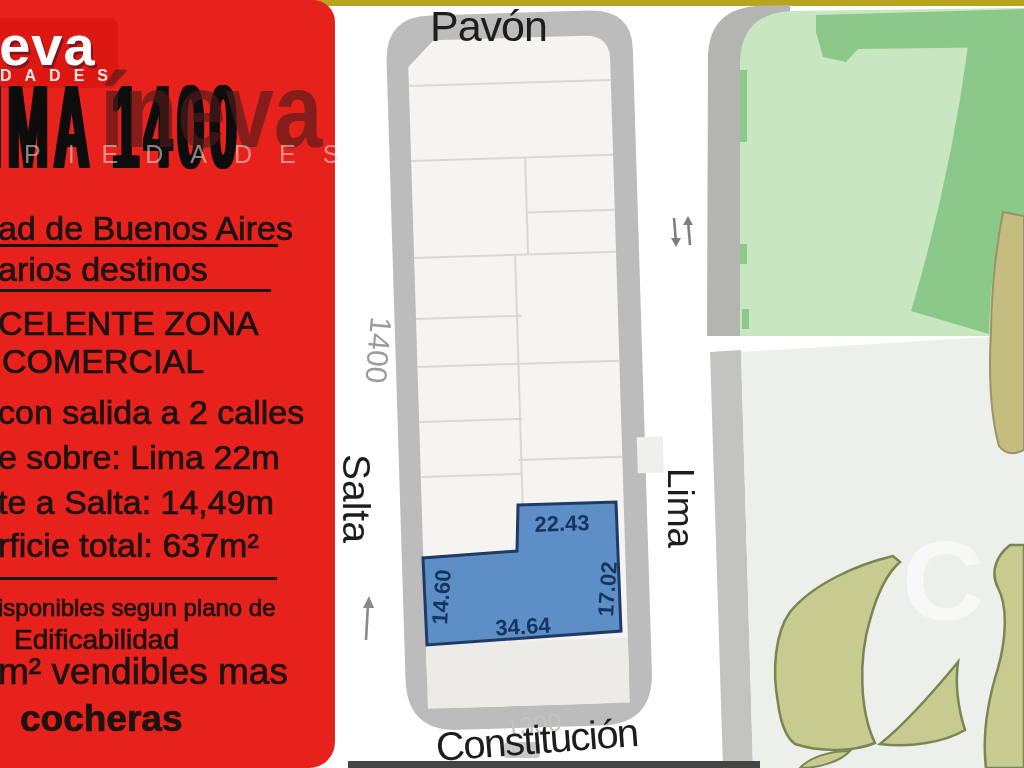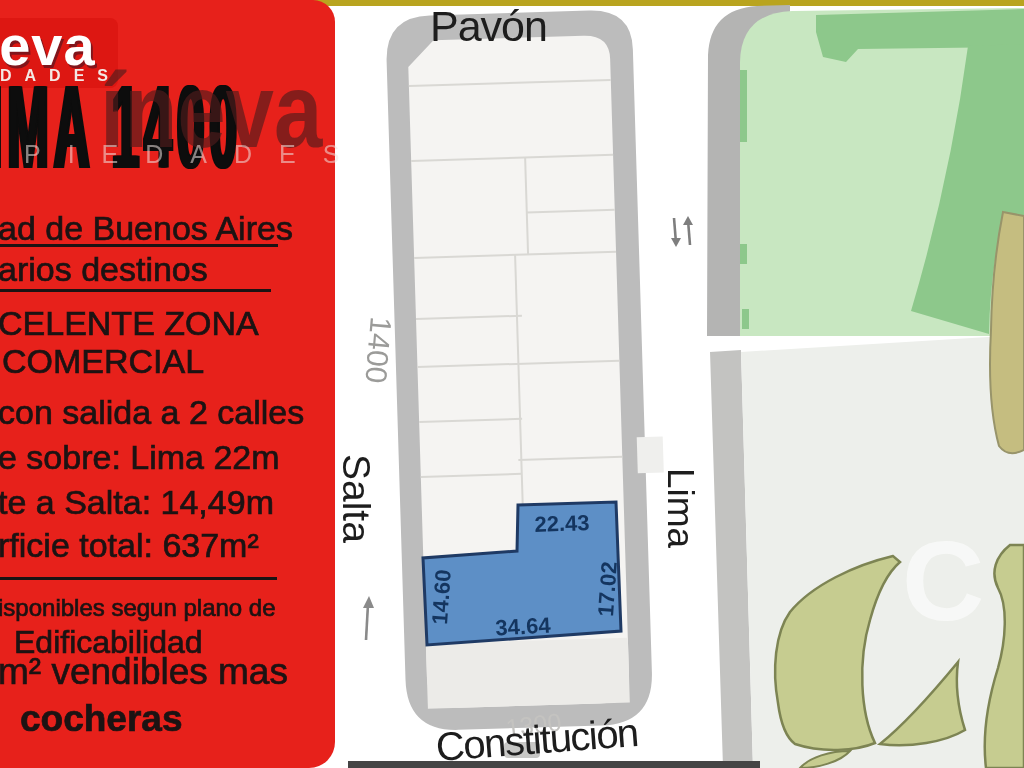--- a/index.html
+++ b/index.html
@@ -146,18 +146,18 @@
   <div style="position:absolute;left:-2px;top:229px;">e sobre: Lima 22m</div>
 
   <div style="position:absolute;left:-2px;top:274px;">te a Salta: 14,49m</div>
 
   <div style="position:absolute;left:-2px;top:317px;">rficie total: 637m²</div>
 
   <div style="position:absolute;left:-2px;top:368px;width:279px;border-top:3px solid #1c1313;"></div>
 
   <div style="position:absolute;left:-2px;top:385px;font-size:24px;">isponibles segun plano de</div>
 
-  <div style="position:absolute;left:14px;top:415px;font-size:32px;">Edificabilidad</div>
+  <div style="position:absolute;left:14px;top:415px;font-size:28px;">Edificabilidad</div>
 
   <div style="position:absolute;left:-2px;top:442px;font-size:37px;">m² vendibles mas</div>
 
   <div style="position:absolute;left:20px;top:489px;font-size:37px;font-weight:bold;">cocheras</div>
 </div>
 
 </body></html>

